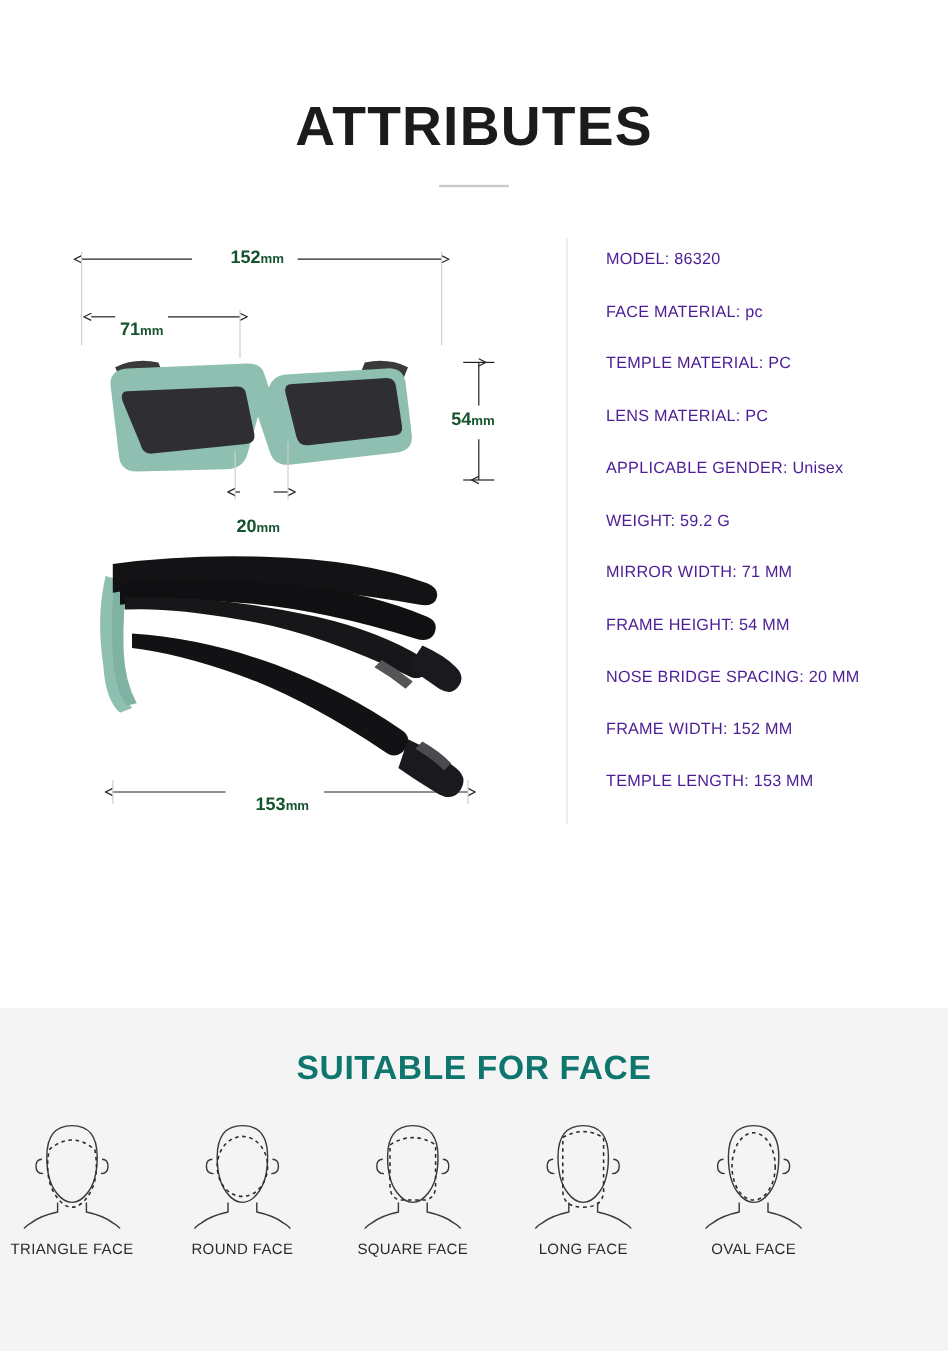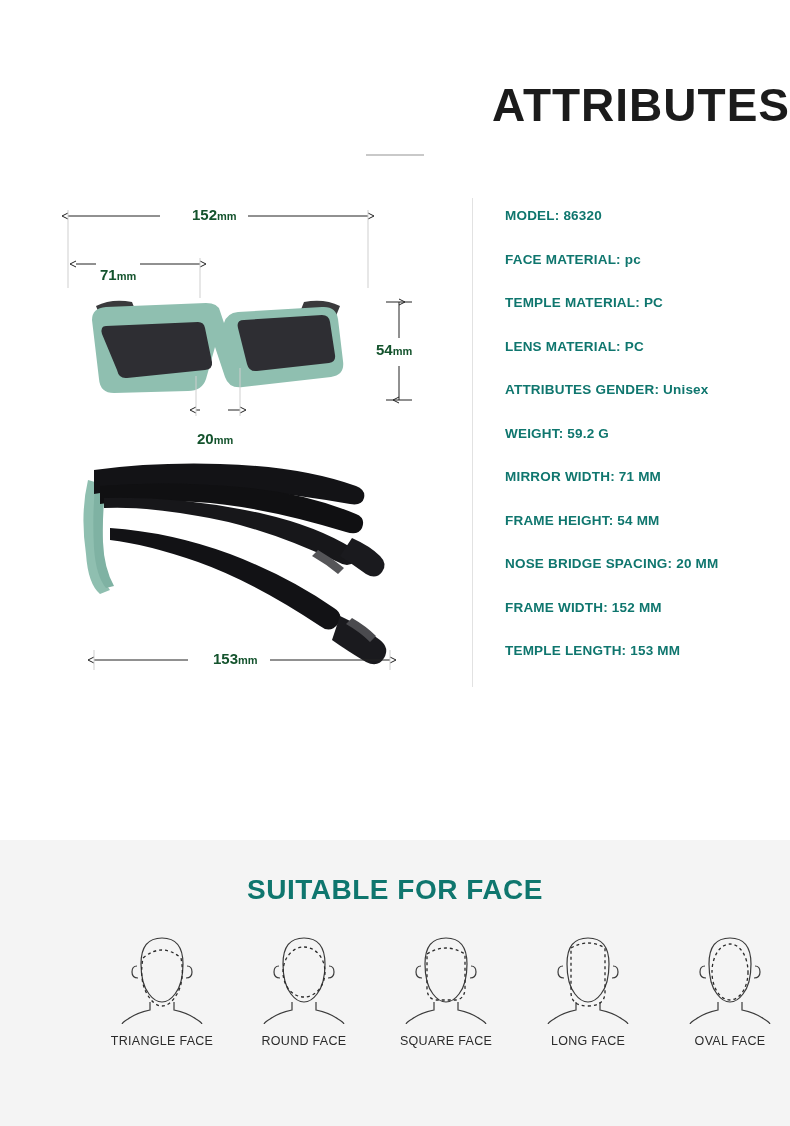--- a/index.html
+++ b/index.html
@@ -13,21 +13,21 @@
   }
 
   
   .attributes-section {
     position: relative;
     width: 790px;
     height: 840px;
     background: #ffffff;
   }
   .page-title {
-    text-align: right;
+    text-align: center;
     font-size: 46px;
     font-weight: bold;
     letter-spacing: 1px;
     color: #1b1b1b;
     padding-top: 82px;
     line-height: 1;
   }
   .title-underline {
     width: 58px;
     height: 2px;
@@ -44,25 +44,24 @@
     position: relative;
   }
   .spec-col {
     width: 318px;
     border-left: 1px solid #e2e2e2;
     padding-left: 32px;
     padding-top: 10px;
   }
   .spec-item {
     font-size: 13.5px;
-    color: #0f766e;
+    color: #4c1d95;
     letter-spacing: 0.2px;
     margin-bottom: 28.5px;
     white-space: nowrap;
-    font-weight: bold;
   }
 
   
   .dim-label {
     position: absolute;
     font-size: 15px;
     font-weight: bold;
     color: #14532d;
     white-space: nowrap;
   }
@@ -82,24 +81,23 @@
   }
   .face-title {
     text-align: center;
     font-size: 28px;
     font-weight: bold;
     color: #0f766e;
     letter-spacing: 0.5px;
   }
   .face-grid {
     display: flex;
-    justify-content: flex-end;
+    justify-content: flex-start;
     gap: 22px;
     margin-top: 22px;
-    margin-left: 20px;
   }
   .face-card {
     width: 120px;
     text-align: center;
   }
   .face-card svg { display: block; margin: 0 auto; }
   .face-label {
     margin-top: 10px;
     font-size: 12.5px;
     color: #2b2b2b;
@@ -192,31 +190,31 @@
       </div>
       <div class="dim-label" style="left:100px; top:68px;">
         <span>71</span><span class="unit">mm</span>
       </div>
       <div class="dim-label" style="left:376px; top:143px;">
         <span>54</span><span class="unit">mm</span>
       </div>
       <div class="dim-label" style="left:197px; top:220px;margin-top:12px;">
         <span>20</span><span class="unit">mm</span>
       </div>
-      <div class="dim-label" style="left:213px; top:452px;text-align:center;">
+      <div class="dim-label" style="left:213px; top:464px;text-align:center;">
         <span>153</span><span class="unit">mm</span>
       </div>
     </div>
 
     <div class="spec-col">
       <div class="spec-item">MODEL: 86320</div>
       <div class="spec-item">FACE MATERIAL: pc</div>
       <div class="spec-item">TEMPLE MATERIAL: PC</div>
       <div class="spec-item">LENS MATERIAL: PC</div>
-      <div class="spec-item">ATTRIBUTES GENDER: Unisex</div>
+      <div class="spec-item">APPLICABLE GENDER: Unisex</div>
       <div class="spec-item">WEIGHT: 59.2 G</div>
       <div class="spec-item">MIRROR WIDTH: 71 MM</div>
       <div class="spec-item">FRAME HEIGHT: 54 MM</div>
       <div class="spec-item">NOSE BRIDGE SPACING: 20 MM</div>
       <div class="spec-item">FRAME WIDTH: 152 MM</div>
       <div class="spec-item">TEMPLE LENGTH: 153 MM</div>
     </div>
 
   </div>
 </section>

